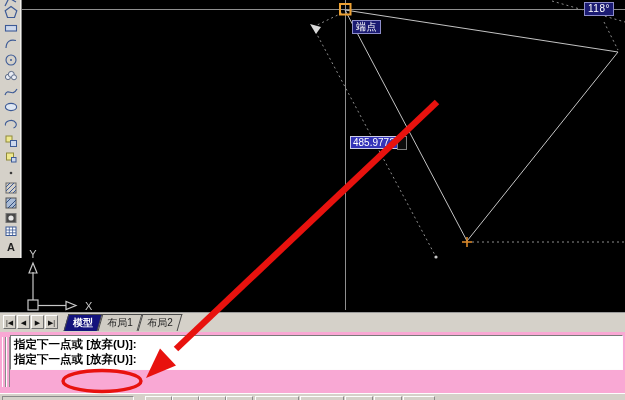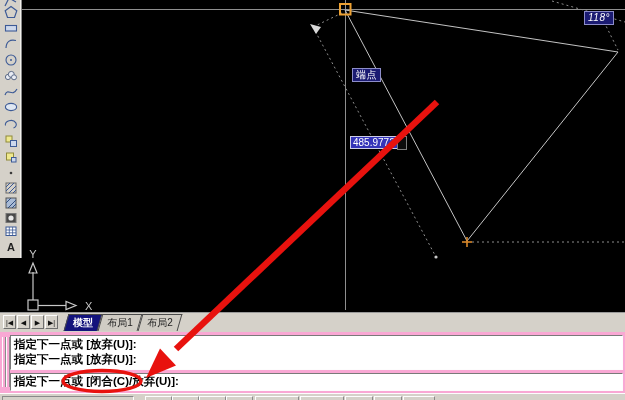--- a/index.html
+++ b/index.html
@@ -215,22 +215,22 @@
       <rect x="28" y="300" width="10" height="10"></rect>
       <line x1="33" y1="300" x2="33" y2="272"></line>
       <polygon points="33,263 29,273 37,273" fill="none"></polygon>
       <line x1="38" y1="305.5" x2="66" y2="305.5"></line>
       <polygon points="76,305.5 66,301.5 66,309.5" fill="none"></polygon>
     </g>
     <text x="33" y="258" fill="#c8c8c8" font-size="11" font-family="Liberation Sans,sans-serif" text-anchor="middle">Y</text>
     <text x="85" y="310" fill="#c8c8c8" font-size="11" font-family="Liberation Sans,sans-serif">X</text>
   </svg>
 
-  <div class="cad-tip" style="left:352px;top:20px;margin-top:48px;">端点</div>
-  <div class="cad-tip" style="left:584px;top:11px;font-style:italic;">118°</div>
+  <div class="cad-tip" style="left:352px;top:20px;">端点</div>
+  <div class="cad-tip" style="left:584px;top:2px;">118°</div>
   <div id="dyn-input" style="left:350px;top:136px;">485.9772</div>
   <div id="dyn-cursor" style="left:397px;top:136px;"></div>
 
   <div id="tab-bar">
     <button class="tab-nav" style="left:3px">|◀</button>
     <button class="tab-nav" style="left:17px">◀</button>
     <button class="tab-nav" style="left:31px">▶</button>
     <button class="tab-nav" style="left:45px">▶|</button>
     <div class="tab active" style="left:66px;width:32px;">
       <span>模型</span>
@@ -243,21 +243,20 @@
       </div>
   </div>
 
   <div id="command-window">
     <div class="grip-line" style="left:2px"></div>
     <div class="grip-line" style="left:6px"></div>
     <div id="cmd-history">
       <div>指定下一点或 [放弃(U)]:</div>
       <div>指定下一点或 [放弃(U)]:</div>
     </div>
-    <div id="cmd-active"><span>指定下一点或 </span><span>[闭合(C)</span><span>/放弃(U)]:</span></div>
   </div>
 
   <div id="status-bar">
     <div class="status-box" style="left:2px;width:130px;"></div>
     <div class="status-btn" style="left:145px;width:25px;"></div>
     <div class="status-btn" style="left:172px;width:25px;"></div>
     <div class="status-btn" style="left:199px;width:25px;"></div>
     <div class="status-btn" style="left:226px;width:25px;"></div>
     <div class="status-btn" style="left:255px;width:42px;"></div>
     <div class="status-btn" style="left:300px;width:42px;"></div>

